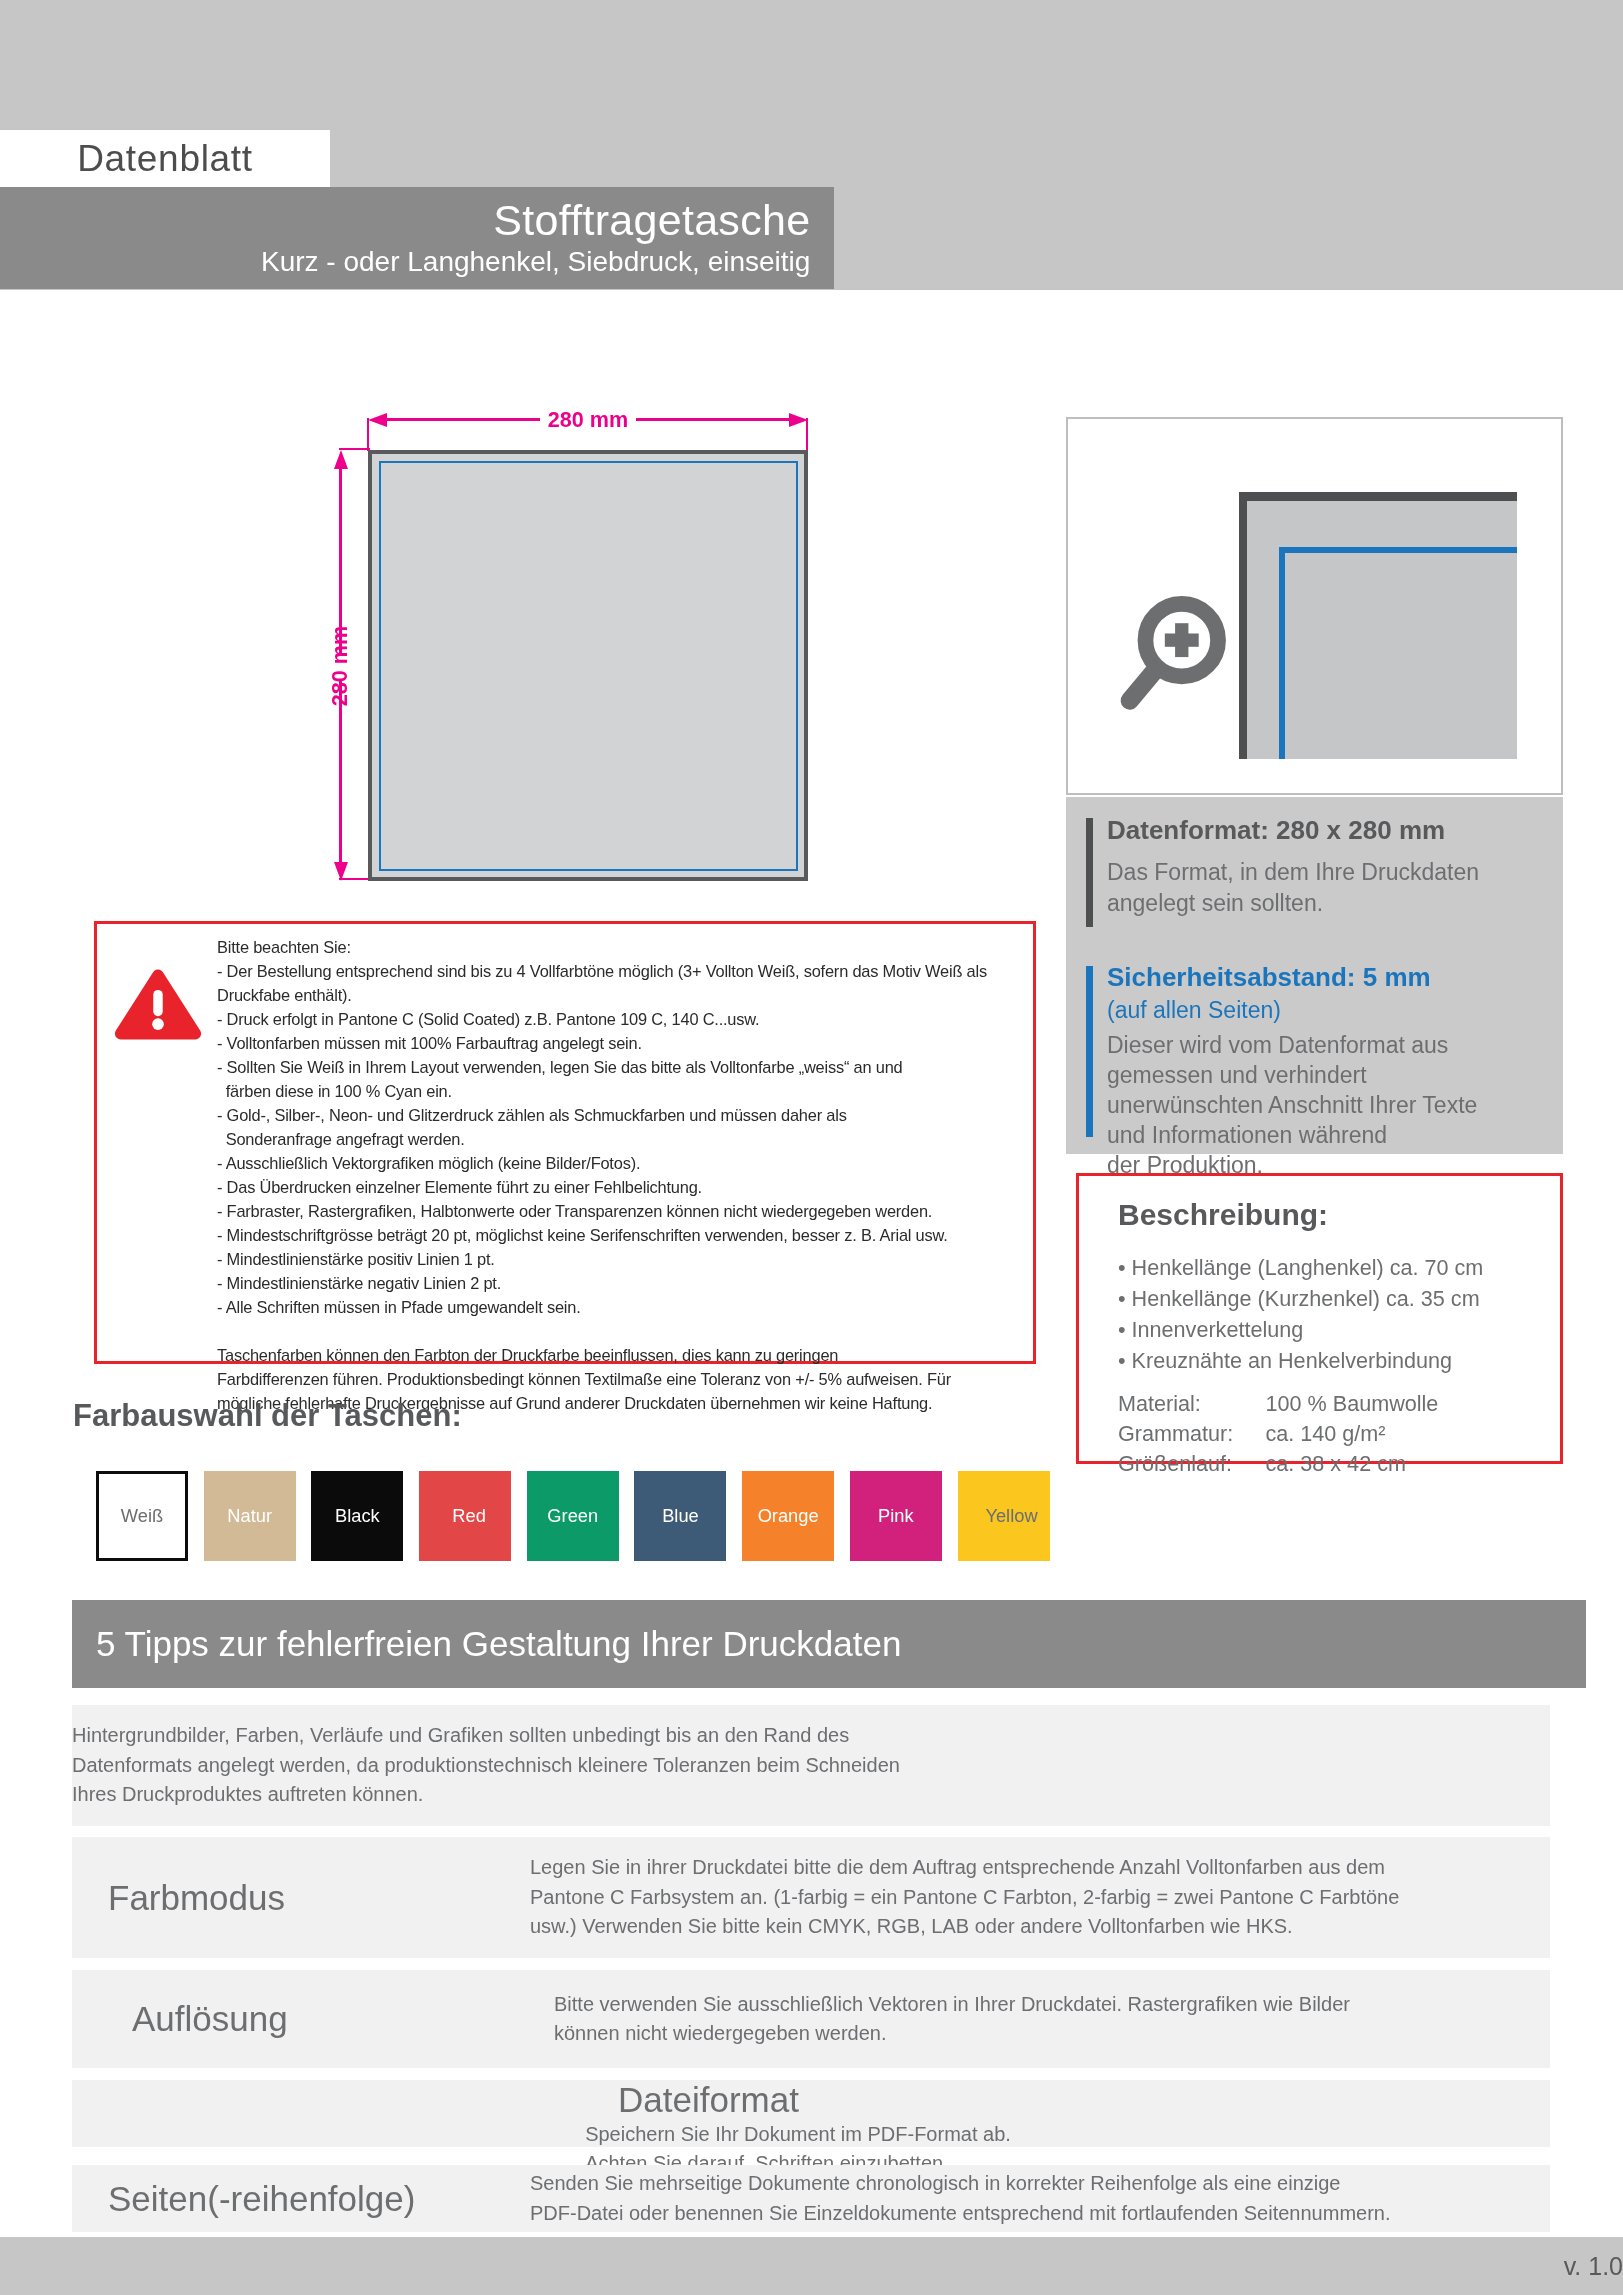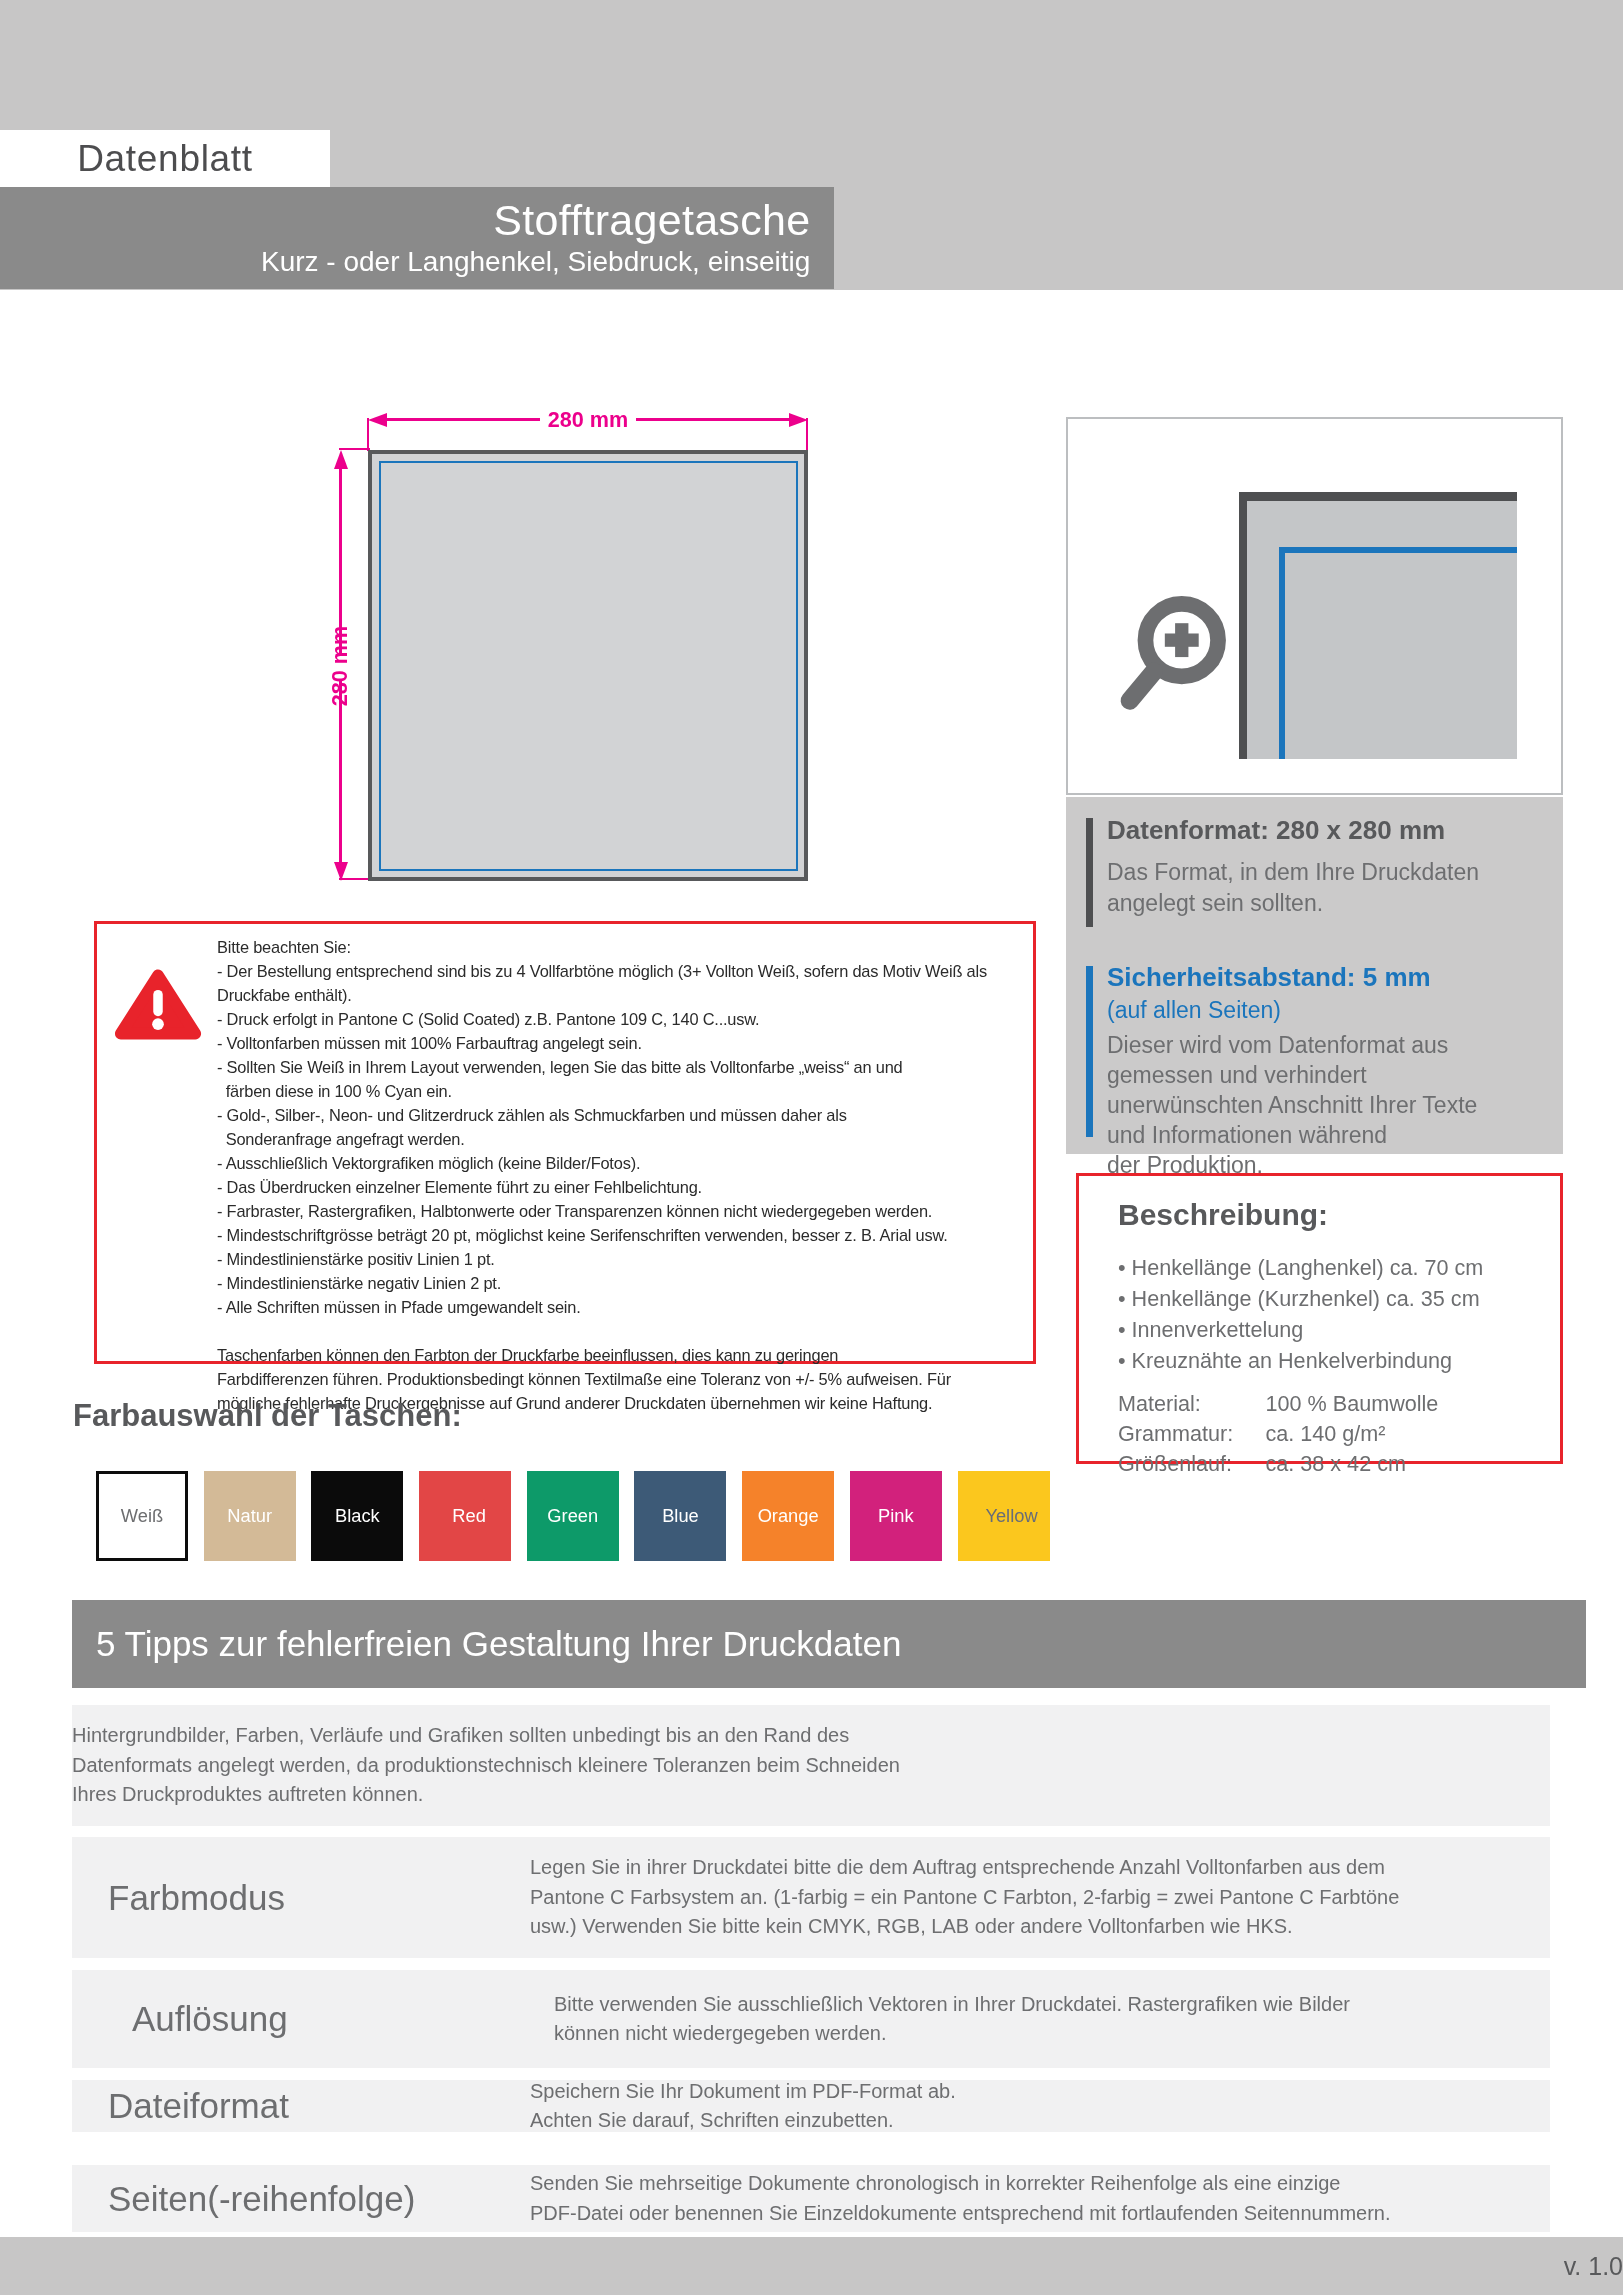--- a/index.html
+++ b/index.html
@@ -84,21 +84,21 @@
   
   .tips-banner{left:72px;top:1600px;width:1514px;height:88px;background:#8a8a8a;
     display:flex;align-items:center;padding-left:24px;box-sizing:border-box;}
   .tips-banner span{color:#ffffff;font-size:35px;}
   .tip-row{left:72px;width:1478px;background:#f1f1f2;display:flex;align-items:center;box-sizing:border-box;}
   .tip-label{width:458px;padding-left:36px;box-sizing:border-box;font-size:35px;color:#6d6e70;}
   .tip-body{flex:1;padding-right:26px;font-size:20px;line-height:29.4px;color:#6d6e70;white-space:pre-line;}
   .row1{top:1705px;height:121px;}
   .row2{top:1837px;height:121px;}
   .row3{top:1970px;height:98px;padding-left:24px;}
-  .row4{top:2080px;height:52px;}
+  .row4{top:2080px;height:67px;flex-direction:column;}
   .row5{top:2165px;height:67px;}
 
   
   .footer-band{left:0;top:2237px;width:1623px;height:59px;background:#c7c6c6;
     display:flex;align-items:center;justify-content:flex-end;box-sizing:border-box;}
   .footer-band span{font-size:25px;color:#58595b;}
 </style>
 </head>
 <body>
 

